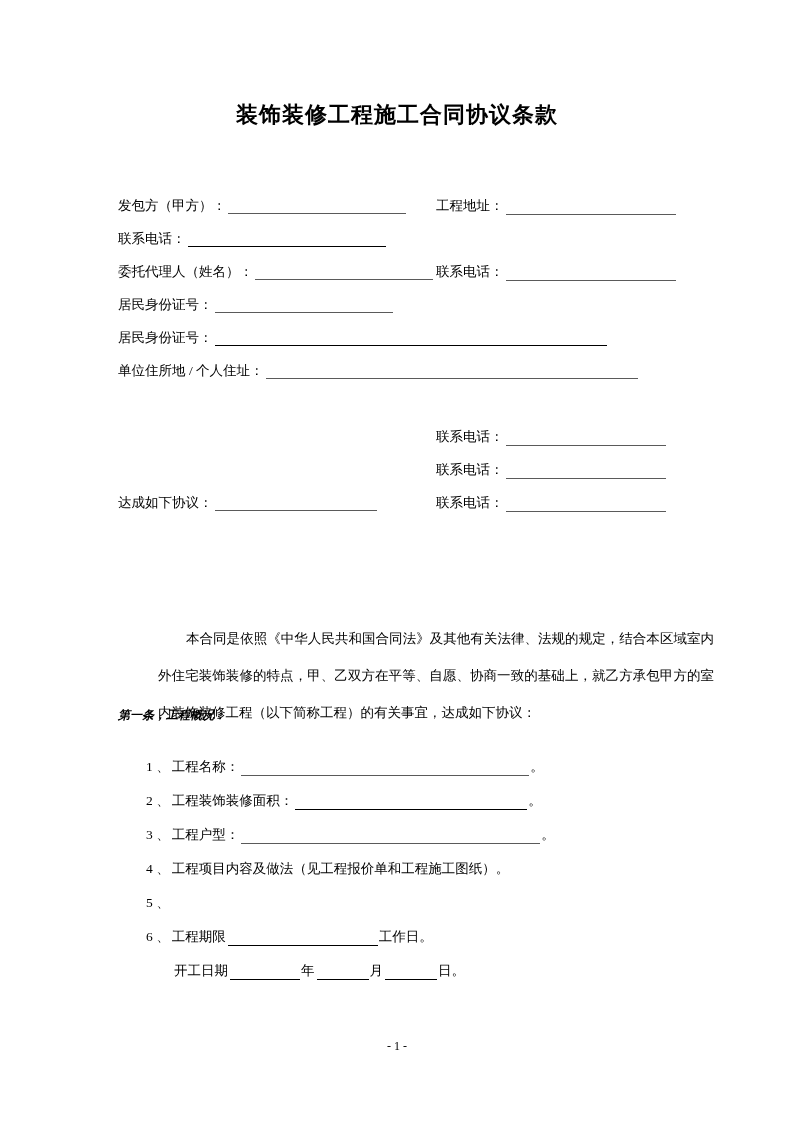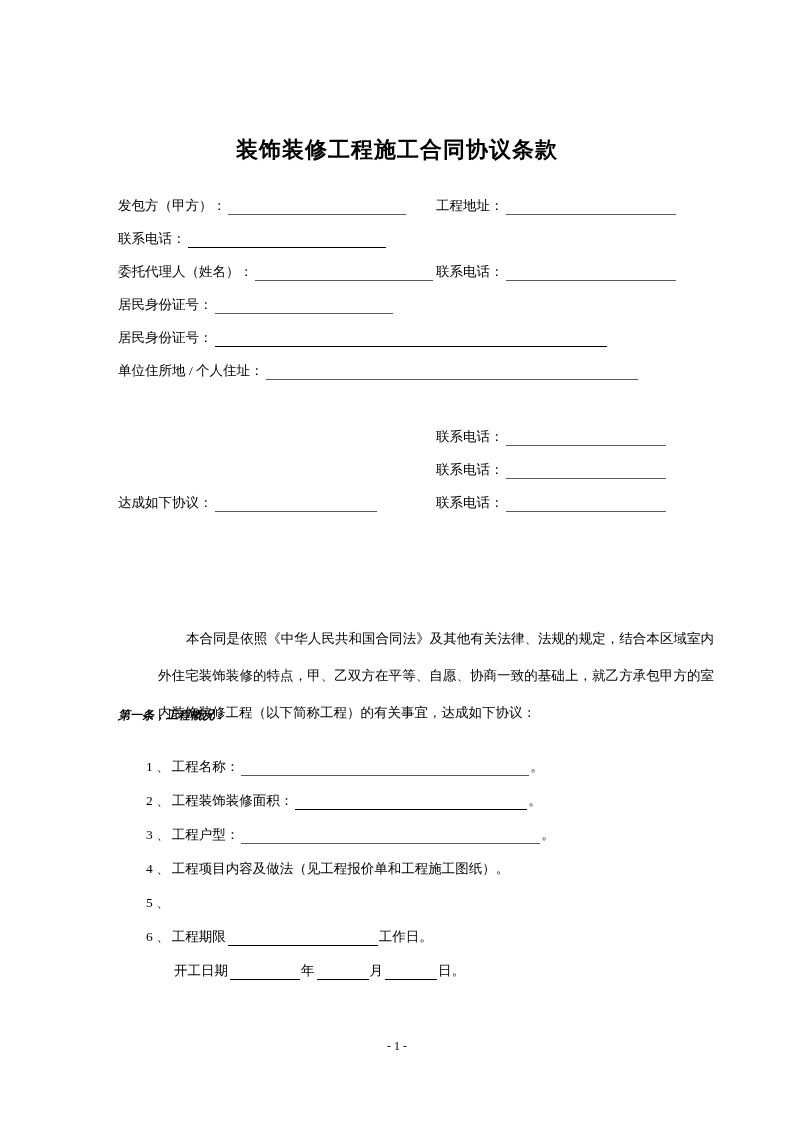--- a/index.html
+++ b/index.html
@@ -24,41 +24,40 @@
   .doc-title {
     position: absolute;
     left: 0;
     top: 100px;
     width: 794px;
     text-align: center;
     font-size: 22px;
     font-weight: bold;
     letter-spacing: 1px;
     font-family: "Liberation Serif", "DejaVu Serif", serif;
-    margin-top: 35px;
   }
 
   
   .form-block {
     position: absolute;
     left: 118px;
     top: 182px;
     width: 556px;
   }
   .form-row {
     position: relative;
     height: 33px;
     display: flex;
     align-items: flex-end;
     font-size: 13.5px;
     white-space: nowrap;
   }
   .fr-left {
     display: flex;
-    align-items: center;
+    align-items: flex-start;
     flex: none;
   }
   .fr-right {
     display: flex;
     align-items: flex-end;
     position: absolute;
     left: 318px;
     bottom: 0;
   }
   .lbl {

